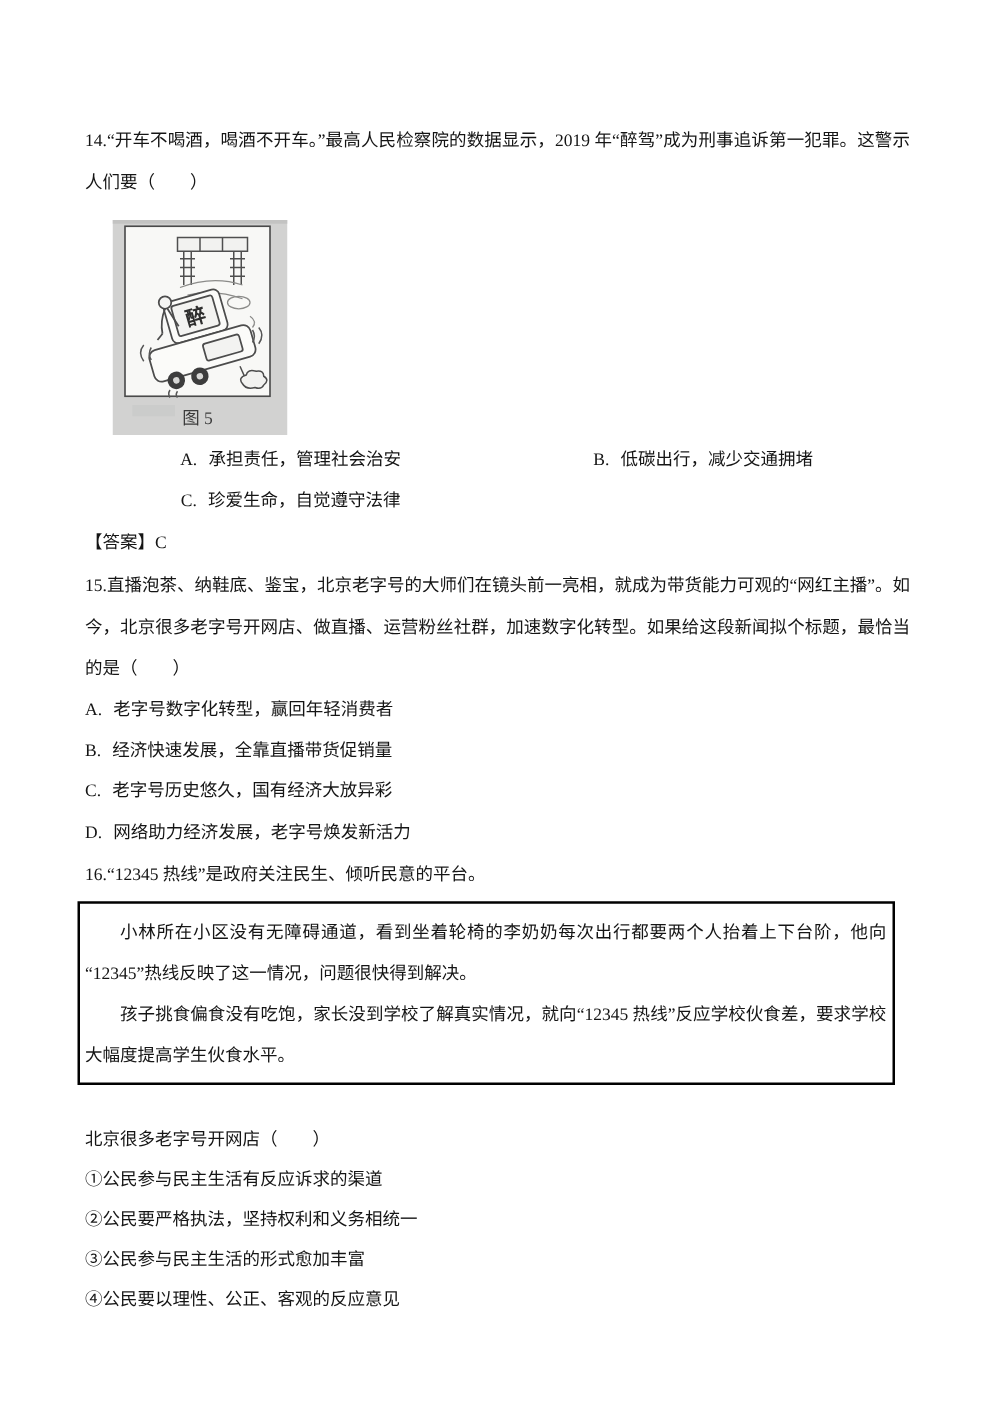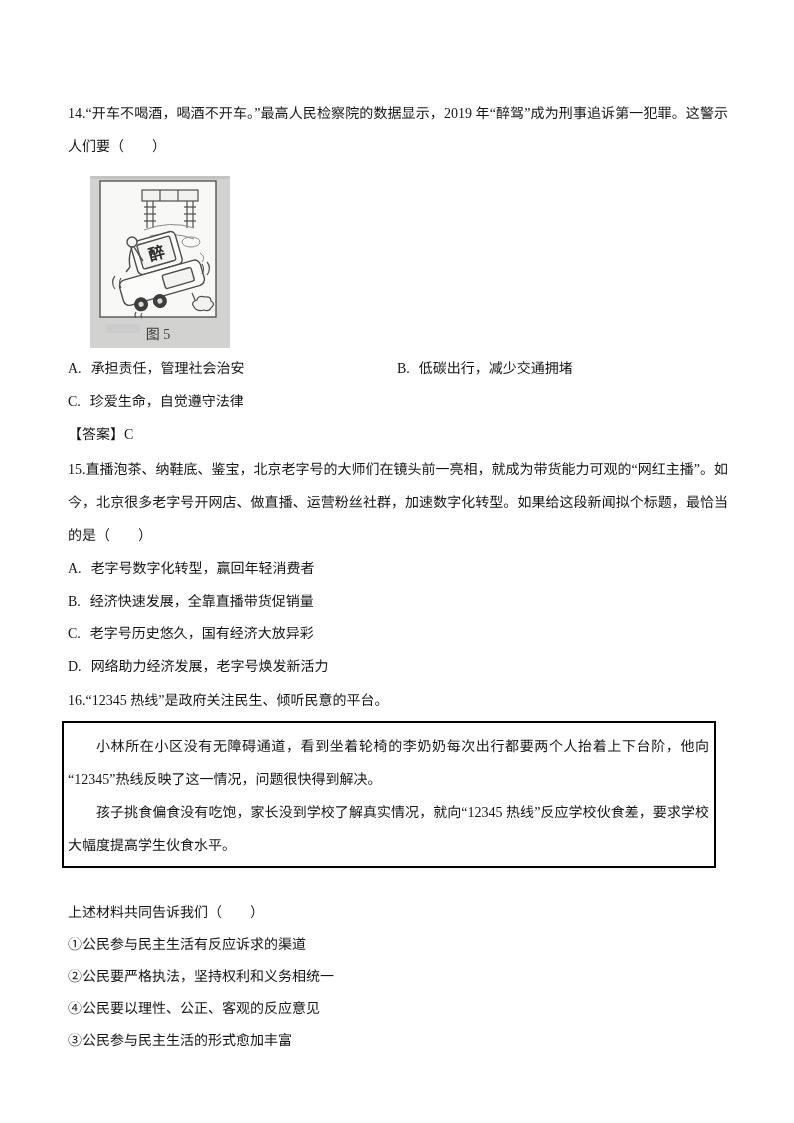--- a/index.html
+++ b/index.html
@@ -20,20 +20,21 @@
   
   .fig { width: 140px; margin: 13px 0 4px 22px; }
   .fig svg { display: block; width: 140px; height: 172px; }
 
   
   .opts-2col {
     display: grid;
     grid-template-columns: 329px 1fr;
     line-height: 33px;
     margin-top: 4px;
+    text-align: center;
   }
   .opt-label { margin-right: 9px; }
 
   
   .opts-list { margin-top: 1px; }
   .opts-list .opt { line-height: 32.5px; }
 
   .answer { line-height: 33px; }
 
   .q15-block { margin-top: 2px; }
@@ -174,23 +175,23 @@
   </section>
 
   <section class="q16-block">
     <p class="stem">16.“12345 热线”是政府关注民生、倾听民意的平台。</p>
 
     <div class="material-box">
       <p>小林所在小区没有无障碍通道，看到坐着轮椅的李奶奶每次出行都要两个人抬着上下台阶，他向“12345”热线反映了这一情况，问题很快得到解决。</p>
       <p>孩子挑食偏食没有吃饱，家长没到学校了解真实情况，就向“12345 热线”反应学校伙食差，要求学校大幅度提高学生伙食水平。</p>
     </div>
 
-    <p class="q16-question">上述材料共同告诉我们（　　）</p>
+    <p class="q16-question">北京很多老字号开网店（　　）</p>
 
     <div class="statements">
       <div class="statement">①公民参与民主生活有反应诉求的渠道</div>
       <div class="statement">②公民要严格执法，坚持权利和义务相统一</div>
+      <div class="statement">③公民参与民主生活的形式愈加丰富</div>
       <div class="statement">④公民要以理性、公正、客观的反应意见</div>
-      <div class="statement">③公民参与民主生活的形式愈加丰富</div>
     </div>
   </section>
 
 </div>
 
 </body></html>

